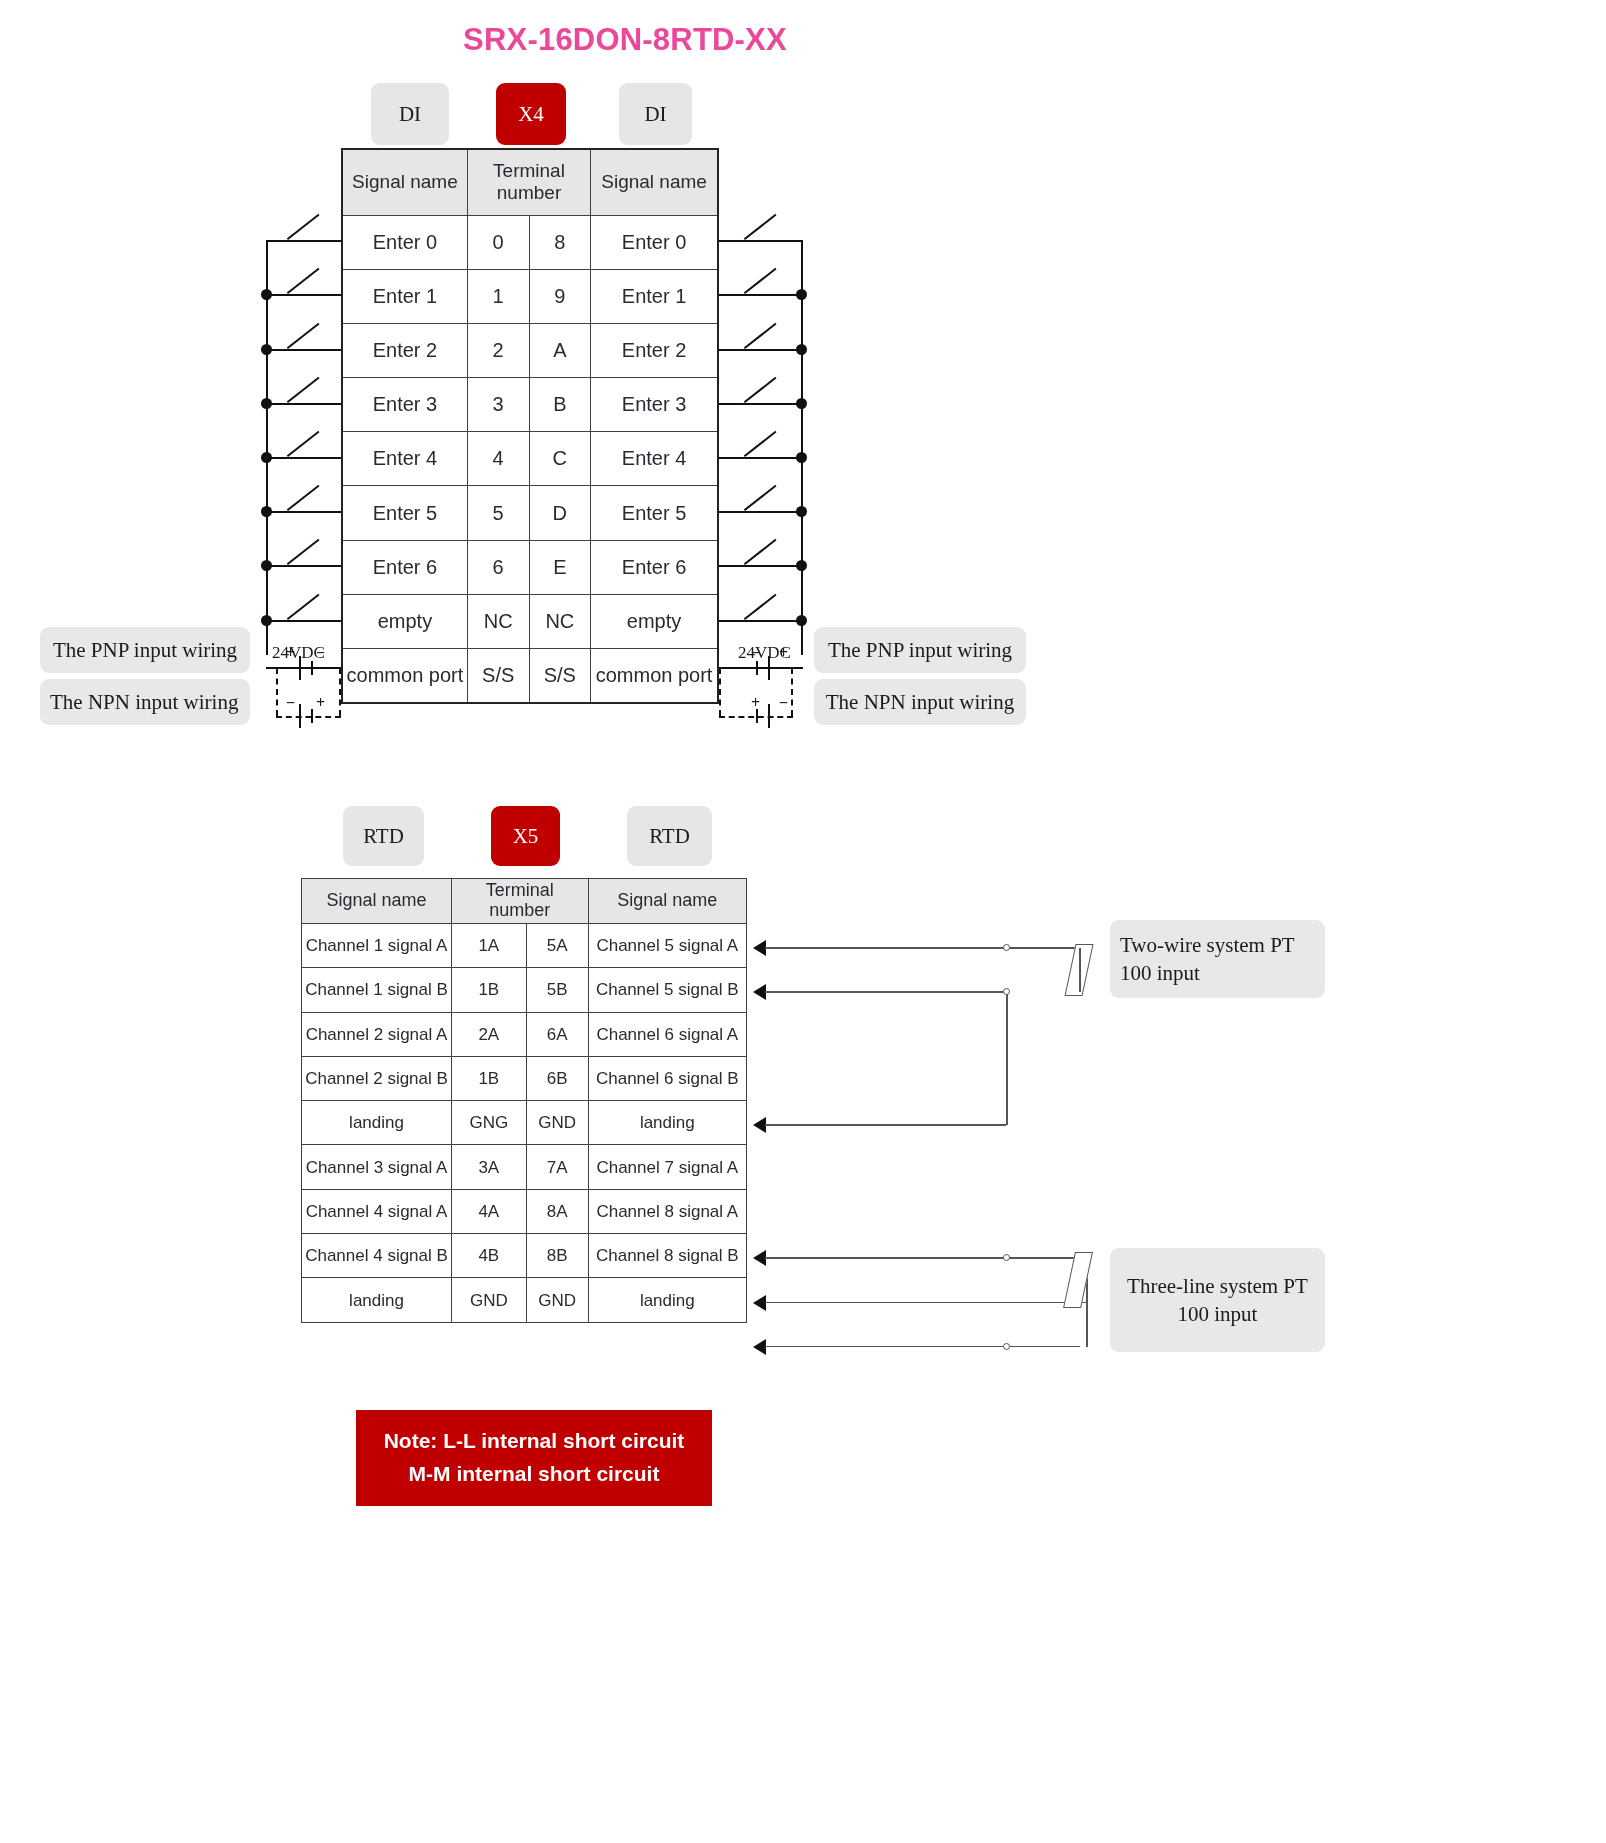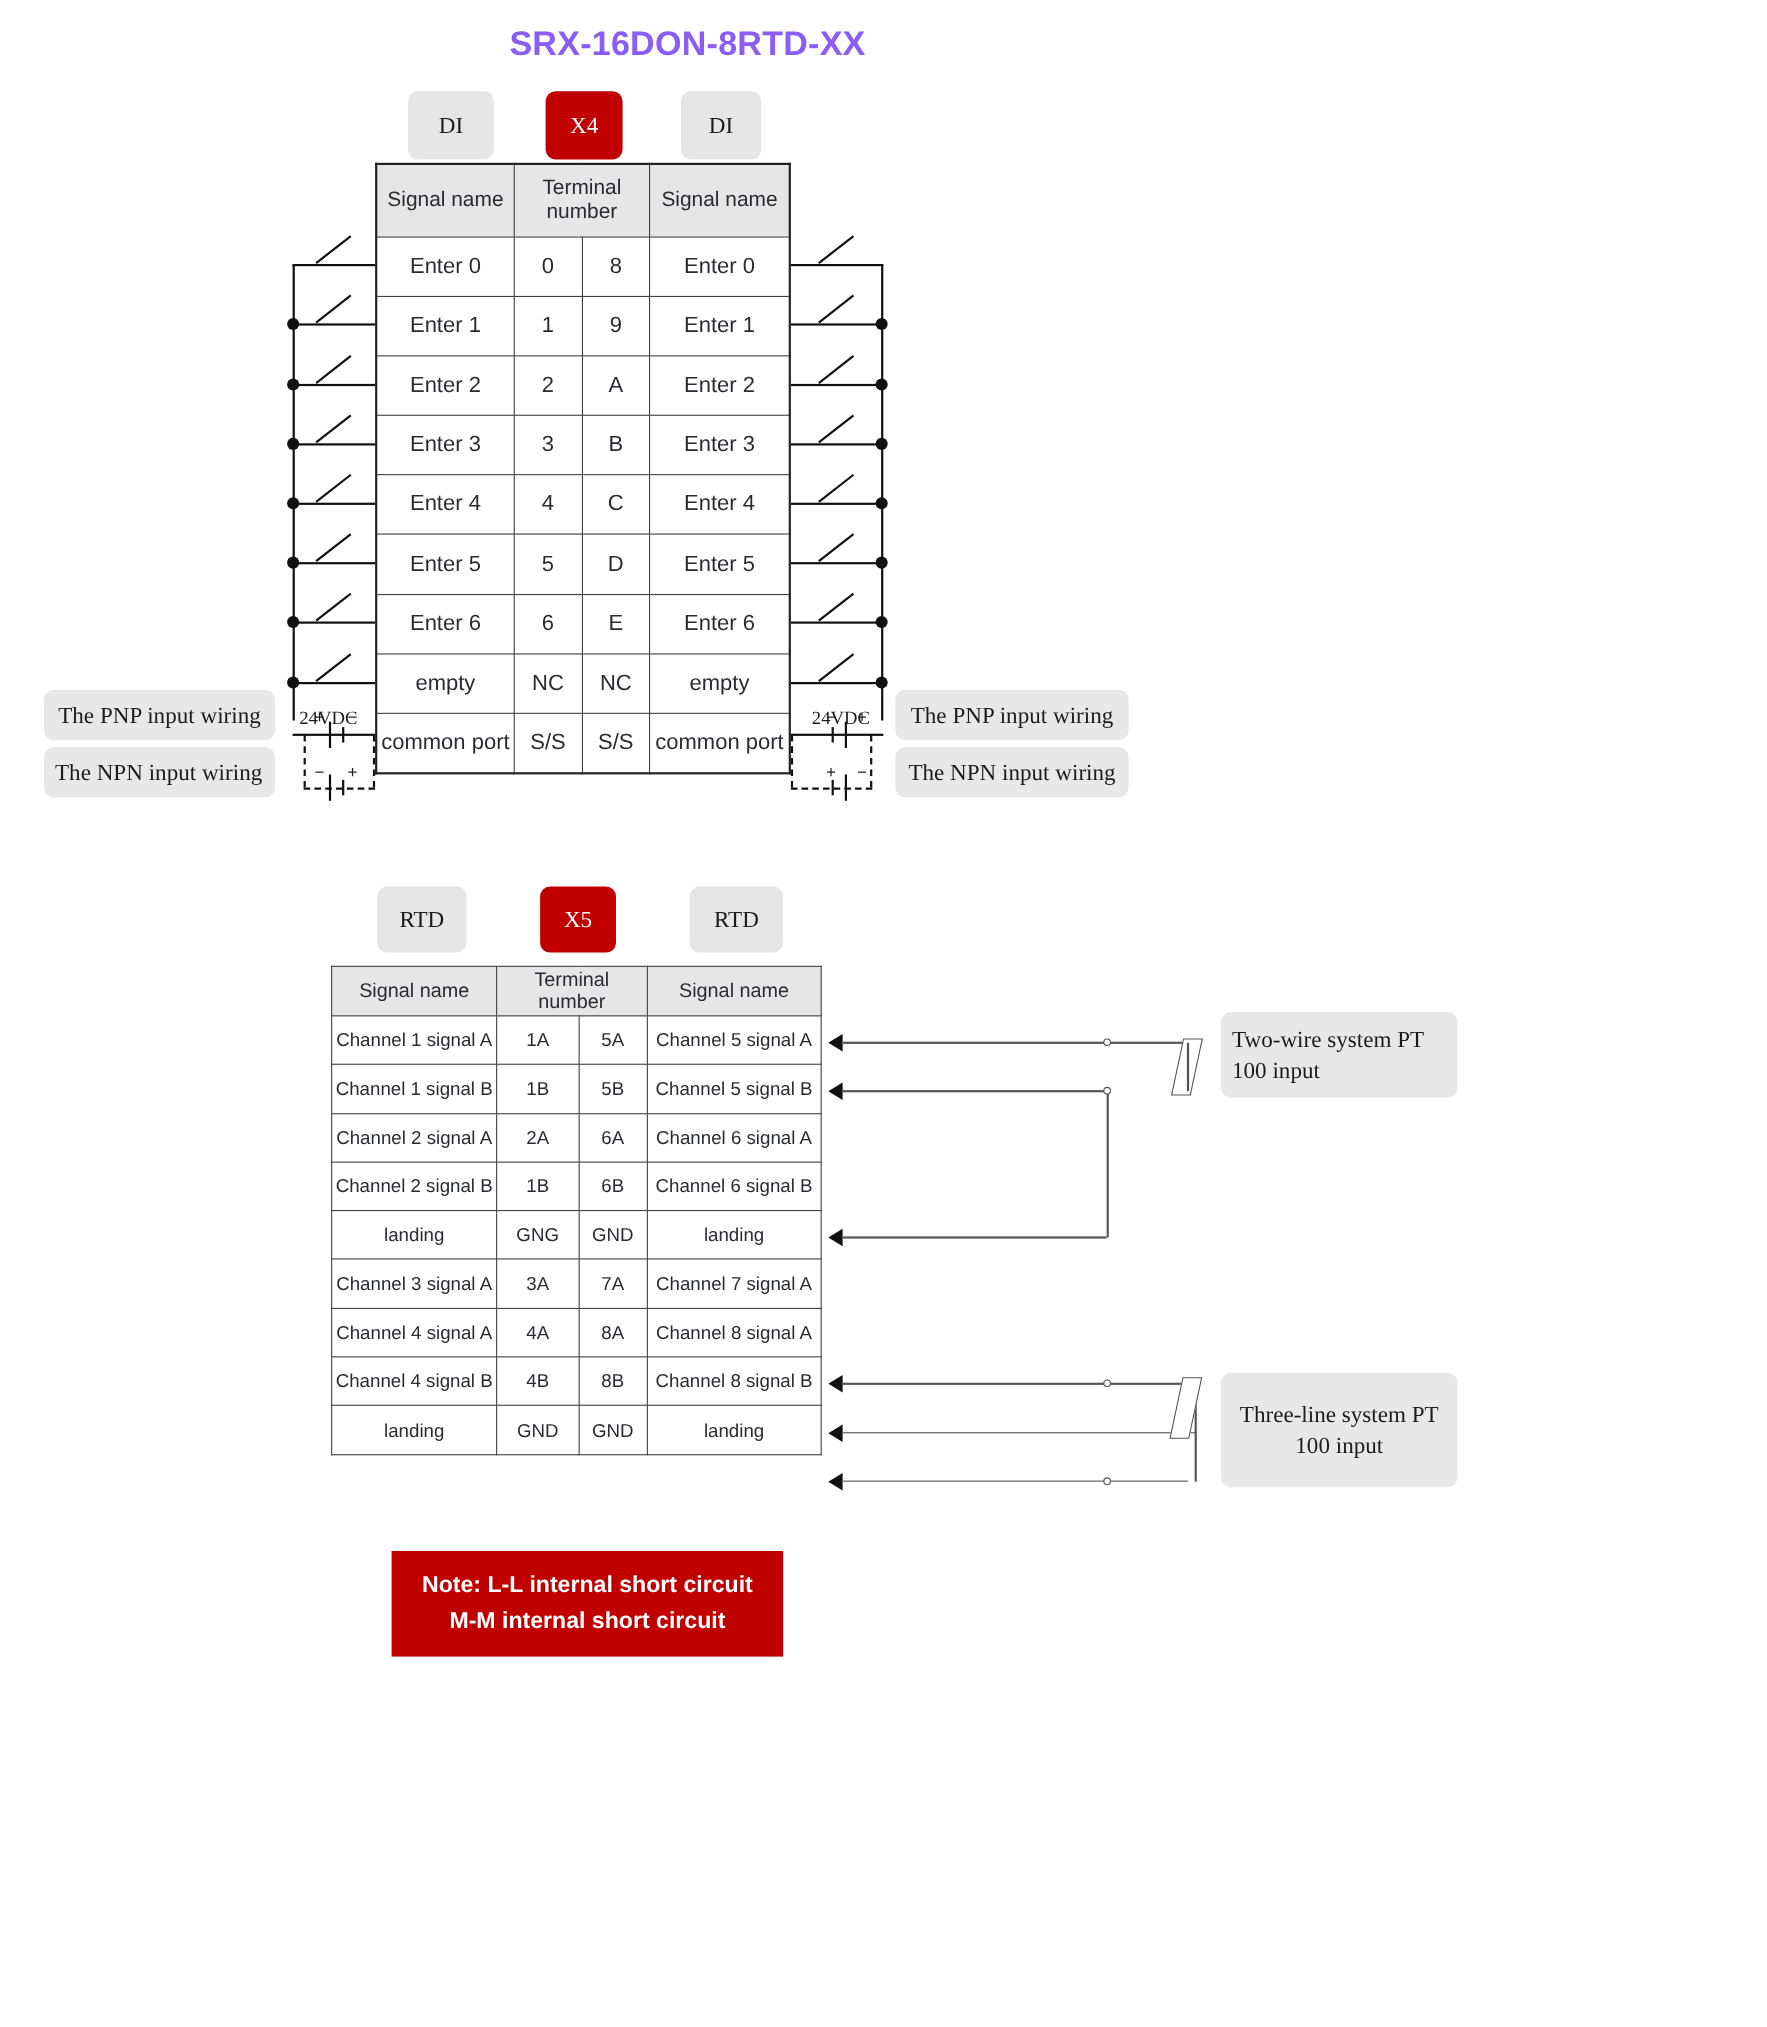--- a/index.html
+++ b/index.html
@@ -11,21 +11,21 @@
     position:relative;
     overflow:hidden;
   }
   .abs { position:absolute; }
 
   
   #page-title {
     left:0; top:22px; width:1250px;
     text-align:center;
     font-size:31px; font-weight:bold; letter-spacing:.2px;
-    color:#8b5cf6;
+    color:#ec4899;
     font-family:"Liberation Sans", sans-serif;
   }
 
   
   .badge {
     border-radius:9px;
     display:flex; align-items:center; justify-content:center;
     font-family:"Liberation Serif", serif;
     font-size:21px;
   }

